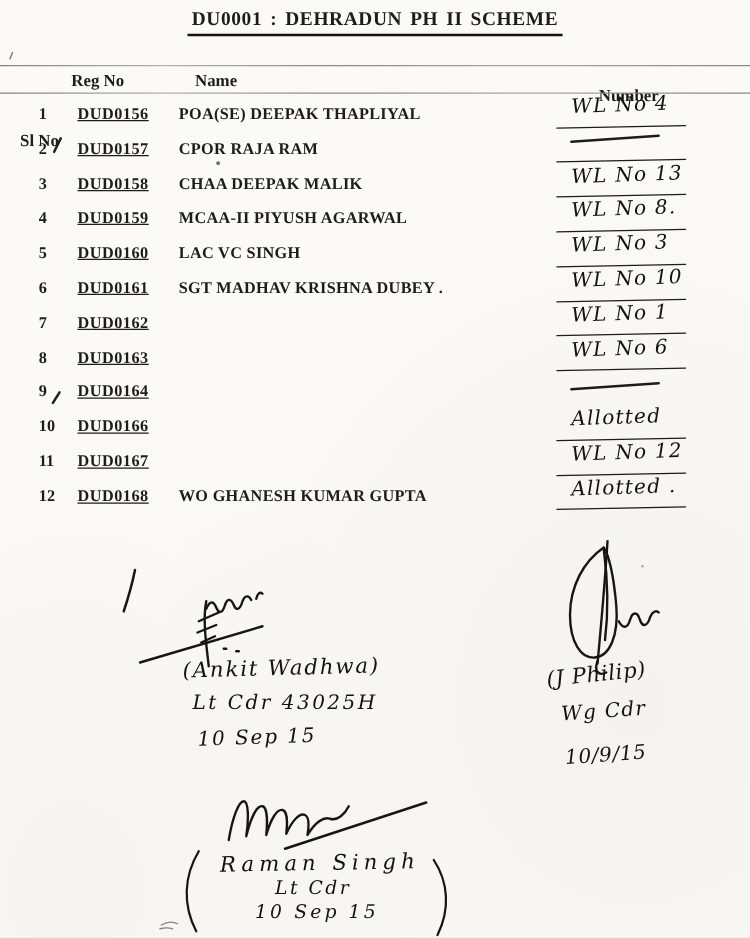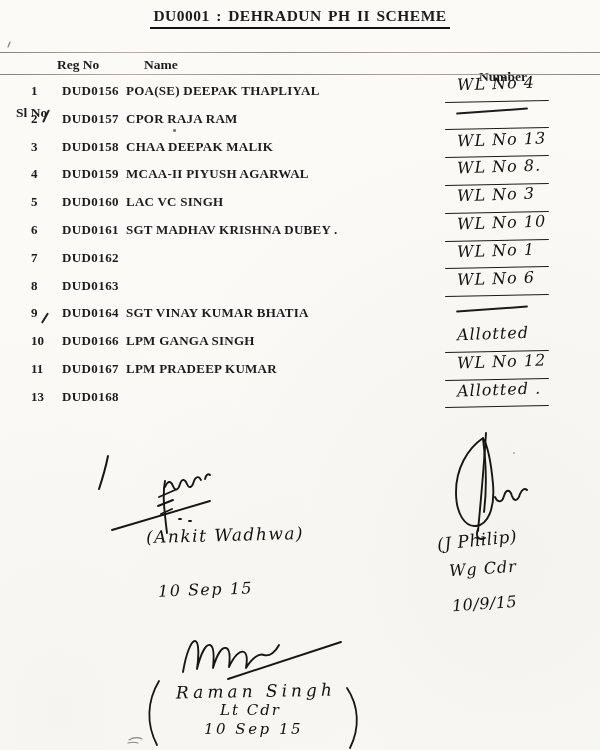--- a/index.html
+++ b/index.html
@@ -15,26 +15,26 @@
   .title-wrap{position:absolute;top:7px;left:0;right:0;text-align:center;}
   .doc-title{
     display:inline-block;font-weight:bold;font-size:15.5px;letter-spacing:.5px;
     border-bottom:2px solid #121212;padding:0 3px 2px;word-spacing:2px;
   }
   .rule{position:absolute;left:0;width:600px;height:1px;opacity:.85;
     background:linear-gradient(90deg,#6f6d68 0%,#a7a49d 22%,#77756f 45%,#9b988f 70%,#74726c 100%);}
   .rule-top{top:52px;}
   .rule-mid{top:74px;}
   .hcell{position:absolute;top:55px;font-weight:bold;font-size:13.5px;line-height:20px;}
-  .h-sl{left:16px;margin-top:48px;} .h-reg{left:57px;} .h-name{left:144px;} .h-num{left:479px;margin-top:12px;}
+  .h-sl{left:16px;margin-top:48px;} .h-reg{left:57px;} .h-name{left:156px;} .h-num{left:479px;margin-top:12px;}
   .row{position:absolute;left:0;width:600px;height:28px;}
   .cell{position:absolute;top:0;line-height:28px;font-size:13px;font-weight:bold;white-space:nowrap;}
   .c-sl{left:31px;}
-  .c-reg{left:62px;letter-spacing:.4px;}
-  .c-name{left:126px;letter-spacing:.25px;text-align:center;}
+  .c-reg{left:62px;letter-spacing:.4px;text-decoration:underline;}
+  .c-name{left:143px;letter-spacing:.25px;text-align:center;}
   .tick{position:absolute;width:1.7px;height:14px;background:#20201e;border-radius:1px;}
   .r1 .tick{left:45px;top:4px;transform:rotate(26deg);}
   .r8 .tick{left:44px;top:13px;height:12px;transform:rotate(32deg);}
   .c-num{position:absolute;left:448px;top:0;width:104px;height:28px;}
   .hw{font-family:"DejaVu Serif", serif;font-style:italic;color:#121210;white-space:nowrap;}
   .num-text{position:absolute;left:9px;top:-3px;font-size:16px;letter-spacing:1px;transform:rotate(-2deg);}
   .numline{position:absolute;left:-3px;width:104px;bottom:3px;height:1.4px;background:#1d1c1a;transform:rotate(-1.2deg);border-radius:1px;}
   .numdash{position:absolute;left:8px;top:9px;width:72px;height:1.6px;background:#1d1c1a;transform:rotate(-4deg);border-radius:2px;}
   .r1 .numdash{top:5px;}
   .sig-text{position:absolute;white-space:nowrap;}
@@ -150,62 +150,61 @@
       <div class="c-num">
         <span class="hw num-text">WL No 6</span>
 
         <div class="numline"></div>
       </div>
     </div>
       <div class="row r8" style="top: 299.4px;">
       <span class="cell c-sl">9</span>
       <div class="tick"></div>
       <span class="cell c-reg">DUD0164</span>
-      <span class="cell c-name">SGT VINAY KUMAR BHATIA</span>
       <div class="c-num">
         <span class="hw num-text"></span>
         <div class="numdash"></div>
 
       </div>
     </div>
       <div class="row r9" style="top: 327.2px;">
       <span class="cell c-sl">10</span>
 
       <span class="cell c-reg">DUD0166</span>
-      <span class="cell c-name">LPM GANGA SINGH</span>
       <div class="c-num">
         <span class="hw num-text">Allotted</span>
 
         <div class="numline"></div>
       </div>
     </div>
       <div class="row r10" style="top: 355px;">
       <span class="cell c-sl">11</span>
 
       <span class="cell c-reg">DUD0167</span>
-      <span class="cell c-name">LPM PRADEEP KUMAR</span>
       <div class="c-num">
         <span class="hw num-text">WL No 12</span>
 
         <div class="numline"></div>
       </div>
     </div>
       <div class="row r11" style="top: 382.8px;">
-      <span class="cell c-sl">13</span>
+      <span class="cell c-sl">12</span>
 
       <span class="cell c-reg">DUD0168</span>
+      <span class="cell c-name">WO GHANESH KUMAR GUPTA</span>
       <div class="c-num">
         <span class="hw num-text">Allotted .</span>
 
         <div class="numline"></div>
       </div>
     </div>
     </div>
 
   <span class="hw sig-text sl-name">(Ankit Wadhwa)</span>
+  <span class="hw sig-text sl-rank">Lt Cdr 43025H</span>
   <span class="hw sig-text sl-date">10 Sep 15</span>
 
   <span class="hw sig-text sr-name">(J Philip)</span>
   <span class="hw sig-text sr-rank">Wg Cdr</span>
   <span class="hw sig-text sr-date">10/9/15</span>
 
   <span class="hw sig-text sb-name">Raman Singh</span>
   <span class="hw sig-text sb-rank">Lt Cdr</span>
   <span class="hw sig-text sb-date">10 Sep 15</span>
 

